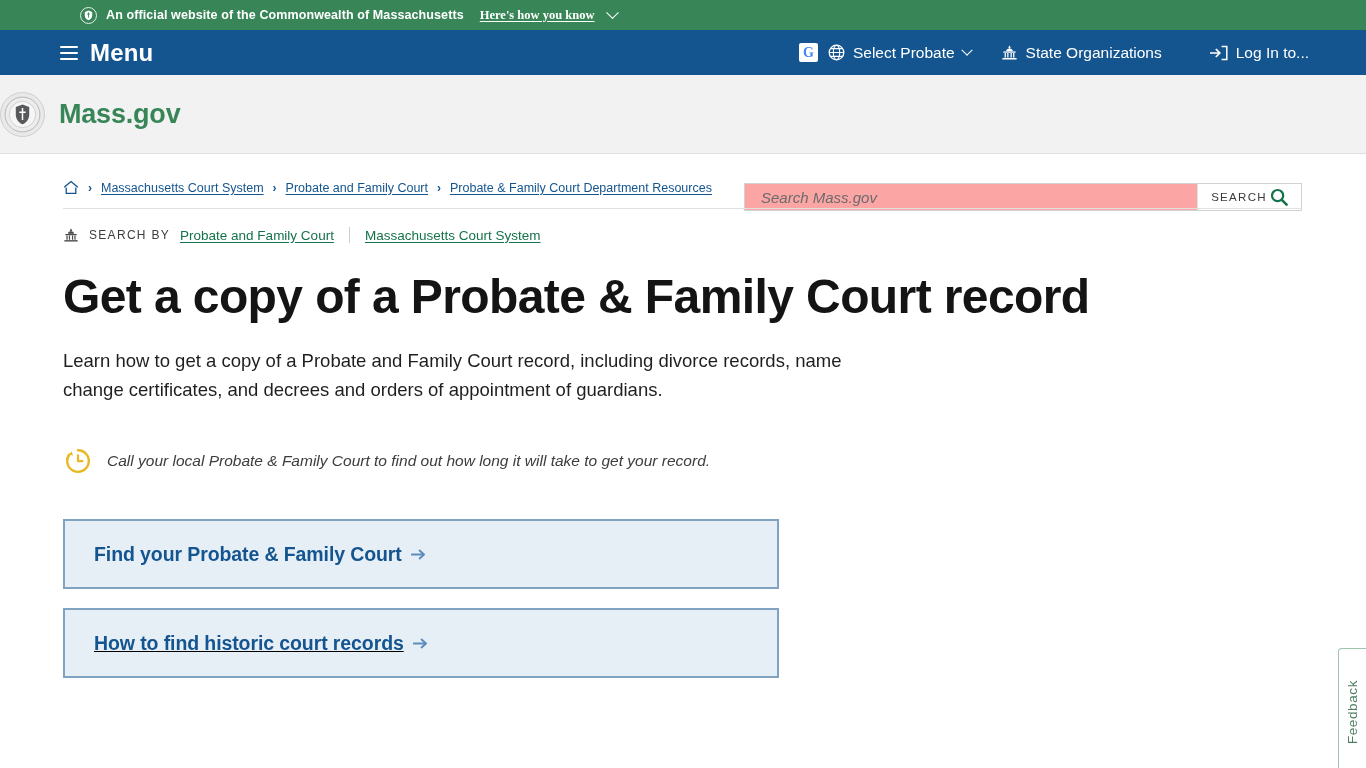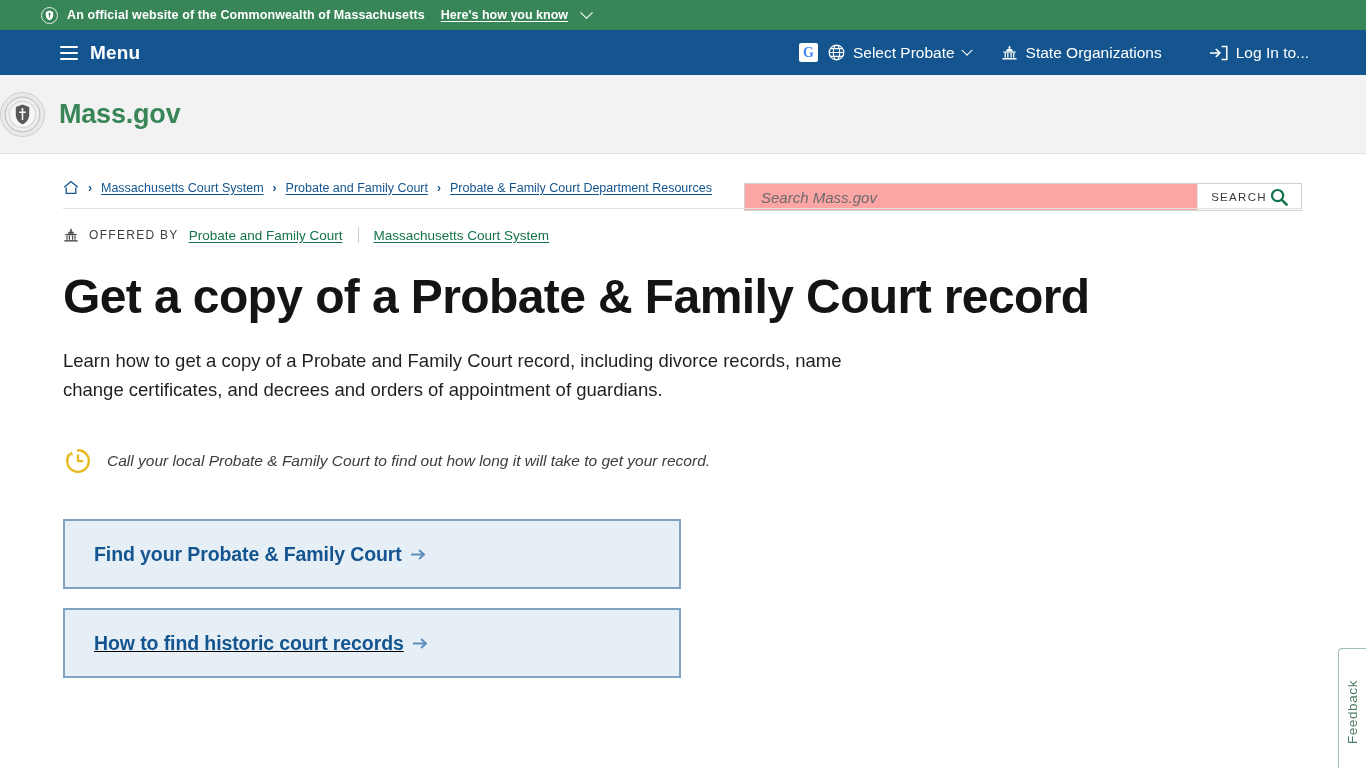--- a/index.html
+++ b/index.html
@@ -10,39 +10,40 @@
     font-family: "Liberation Sans", sans-serif;
     -webkit-font-smoothing: antialiased;
   }
 
   
   .gov-banner {
     height: 30px;
     background: #388658;
     display: flex;
     align-items: center;
-    padding-left: 41px;
+    padding-left: 80px;
     color: #ffffff;
     font-size: 12.5px;
   }
   .gov-banner .seal-badge {
     width: 17px; height: 17px;
     border-radius: 50%;
     border: 1.4px solid rgba(255,255,255,.85);
     display: flex; align-items: center; justify-content: center;
     margin-right: 9px;
     flex: 0 0 auto;
   }
   .gov-banner .seal-badge svg { display: block; }
   .gov-banner .official-text { font-weight: 700; letter-spacing: .1px; white-space: nowrap; }
   .gov-banner .howyouknow {
     margin-left: 16px;
     display: flex; align-items: center; gap: 14px;
     font-weight: 700;
     cursor: pointer;
+    font-family: Liberation Serif, serif;
   }
   .gov-banner .howyouknow .label { text-decoration: underline; text-underline-offset: 2px; }
   .chev { display: inline-block; width: 9px; height: 9px; border-right: 1.6px solid currentColor; border-bottom: 1.6px solid currentColor; transform: rotate(45deg) translate(-2px,-2px); }
 
   
   .util-nav {
     height: 45px;
     background: #14558f;
     display: flex;
     align-items: center;
@@ -50,21 +51,21 @@
     position: relative;
   }
   .util-left { display: flex; align-items: center; padding-left: 60px; }
   .menu-btn {
     display: flex; align-items: center; gap: 12px;
     cursor: pointer; background: none; border: none;
     color: #fff; font-family: inherit;
   }
   .hamburger { width: 18px; display: flex; flex-direction: column; gap: 4px; }
   .hamburger span { display: block; height: 2px; background: #fff; border-radius: 1px; }
-  .menu-label { font-size: 19px; font-weight: 700; letter-spacing: .2px; }
+  .menu-label { font-size: 24px; font-weight: 700; letter-spacing: .2px; }
 
   .util-right { margin-left: auto; display: flex; align-items: center; padding-right: 57px; }
   .util-item {
     display: flex; align-items: center; gap: 8px;
     font-size: 15.5px; cursor: pointer; color: #fff;
     white-space: nowrap;
   }
   .util-item + .util-item { margin-left: 30px; }
   .util-item.loginitem { margin-left: 48px; }
 
@@ -174,21 +175,21 @@
   }
 
   .notice {
     display: flex; align-items: center; gap: 14px;
     margin-top: 42px;
   }
   .notice-text { font-style: italic; font-size: 15.5px; color: #3d3d3d; }
 
   .action-list { margin-top: 43px; }
   .action-box {
-    width: 618px; height: 70px;
+    width: 716px; height: 70px;
     background: #e7eff6;
     border: 2px solid #7fa3c1;
     display: flex; align-items: center;
     padding-left: 29px;
     cursor: pointer;
   }
   .action-box + .action-box { margin-top: 19px; text-decoration: underline; }
   .action-label {
     color: #14558f; font-size: 19.5px; font-weight: 700; letter-spacing: -.1px;
   }
@@ -333,21 +334,21 @@
         <circle cx="8.5" cy="2.6" r="1.1" fill="#4a4a4a"></circle>
         <path d="M5.2 6.2 C5.2 4.5 6.7 3.6 8.5 3.6 C10.3 3.6 11.8 4.5 11.8 6.2 Z" fill="#4a4a4a"></path>
         <rect x="2.4" y="6.4" width="12.2" height="1.3" fill="#4a4a4a"></rect>
         <rect x="3.6" y="8" width="1.3" height="4.6" fill="#4a4a4a"></rect>
         <rect x="6.2" y="8" width="1.3" height="4.6" fill="#4a4a4a"></rect>
         <rect x="9.5" y="8" width="1.3" height="4.6" fill="#4a4a4a"></rect>
         <rect x="12.1" y="8" width="1.3" height="4.6" fill="#4a4a4a"></rect>
         <rect x="1.4" y="13" width="14.2" height="1.5" fill="#4a4a4a"></rect>
       </svg>
     </span>
-    <span class="offered-label">OFFERED BY</span>
+    <span class="offered-label">SEARCH BY</span>
     <a class="offered-link">Probate and Family Court</a>
     <span class="offered-div"></span>
     <a class="offered-link">Massachusetts Court System</a>
   </div>
 
   <h1 class="page-title">Get a copy of a Probate &amp; Family Court record</h1>
 
   <p class="page-desc">Learn how to get a copy of a Probate and Family Court record, including divorce records, name change certificates, and decrees and orders of appointment of guardians.</p>
 
   <div class="notice">

